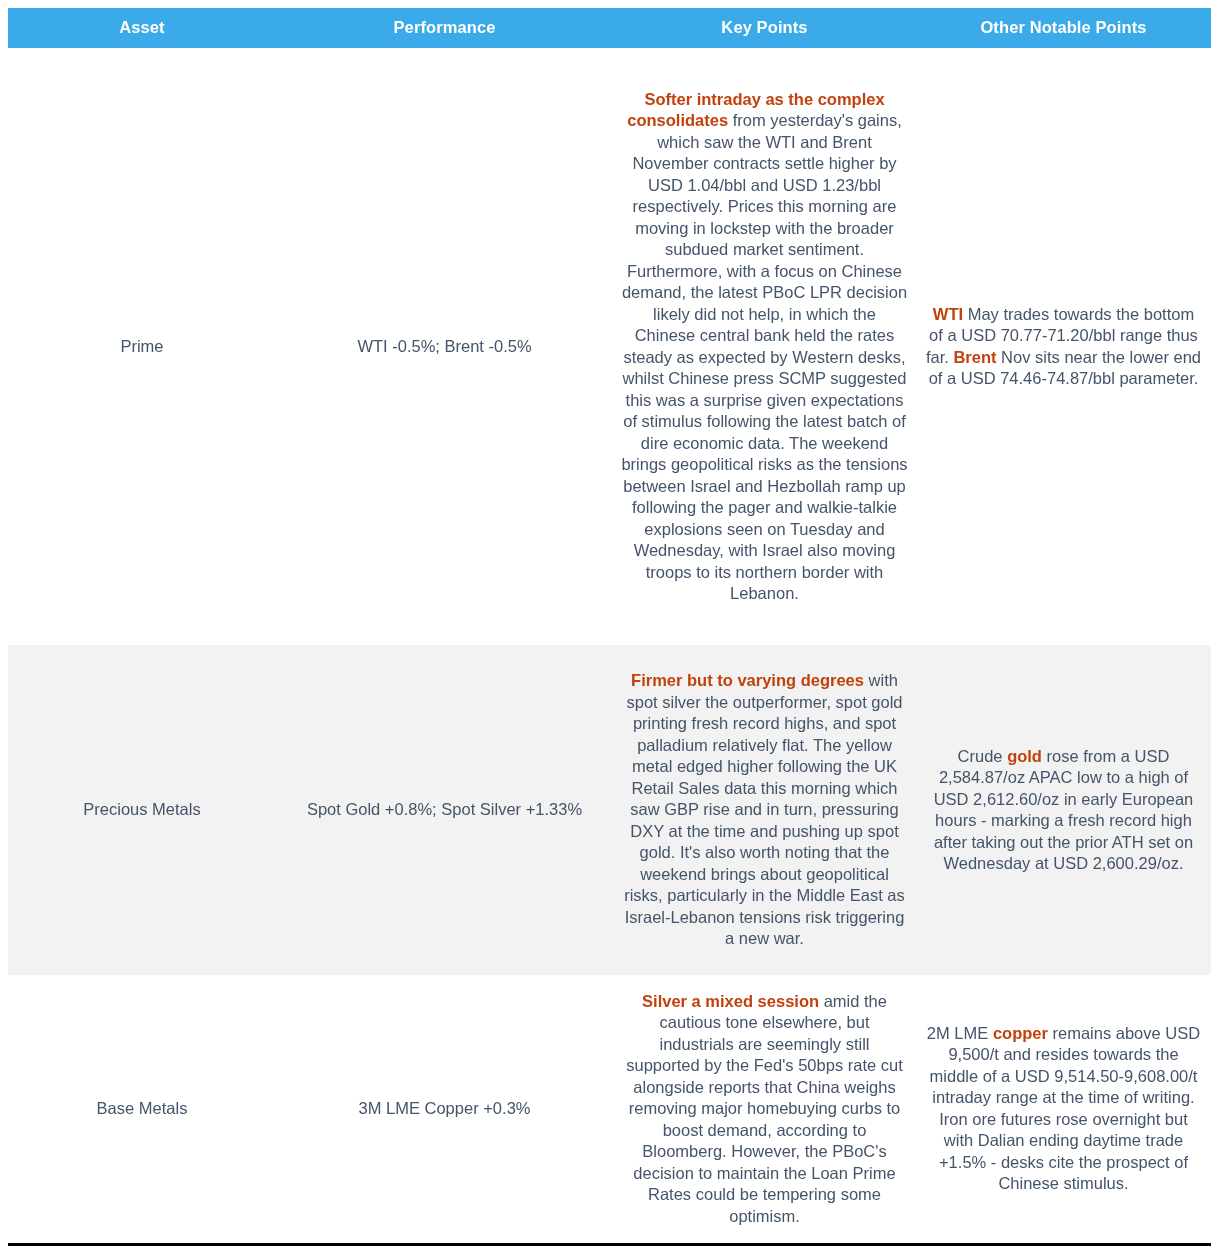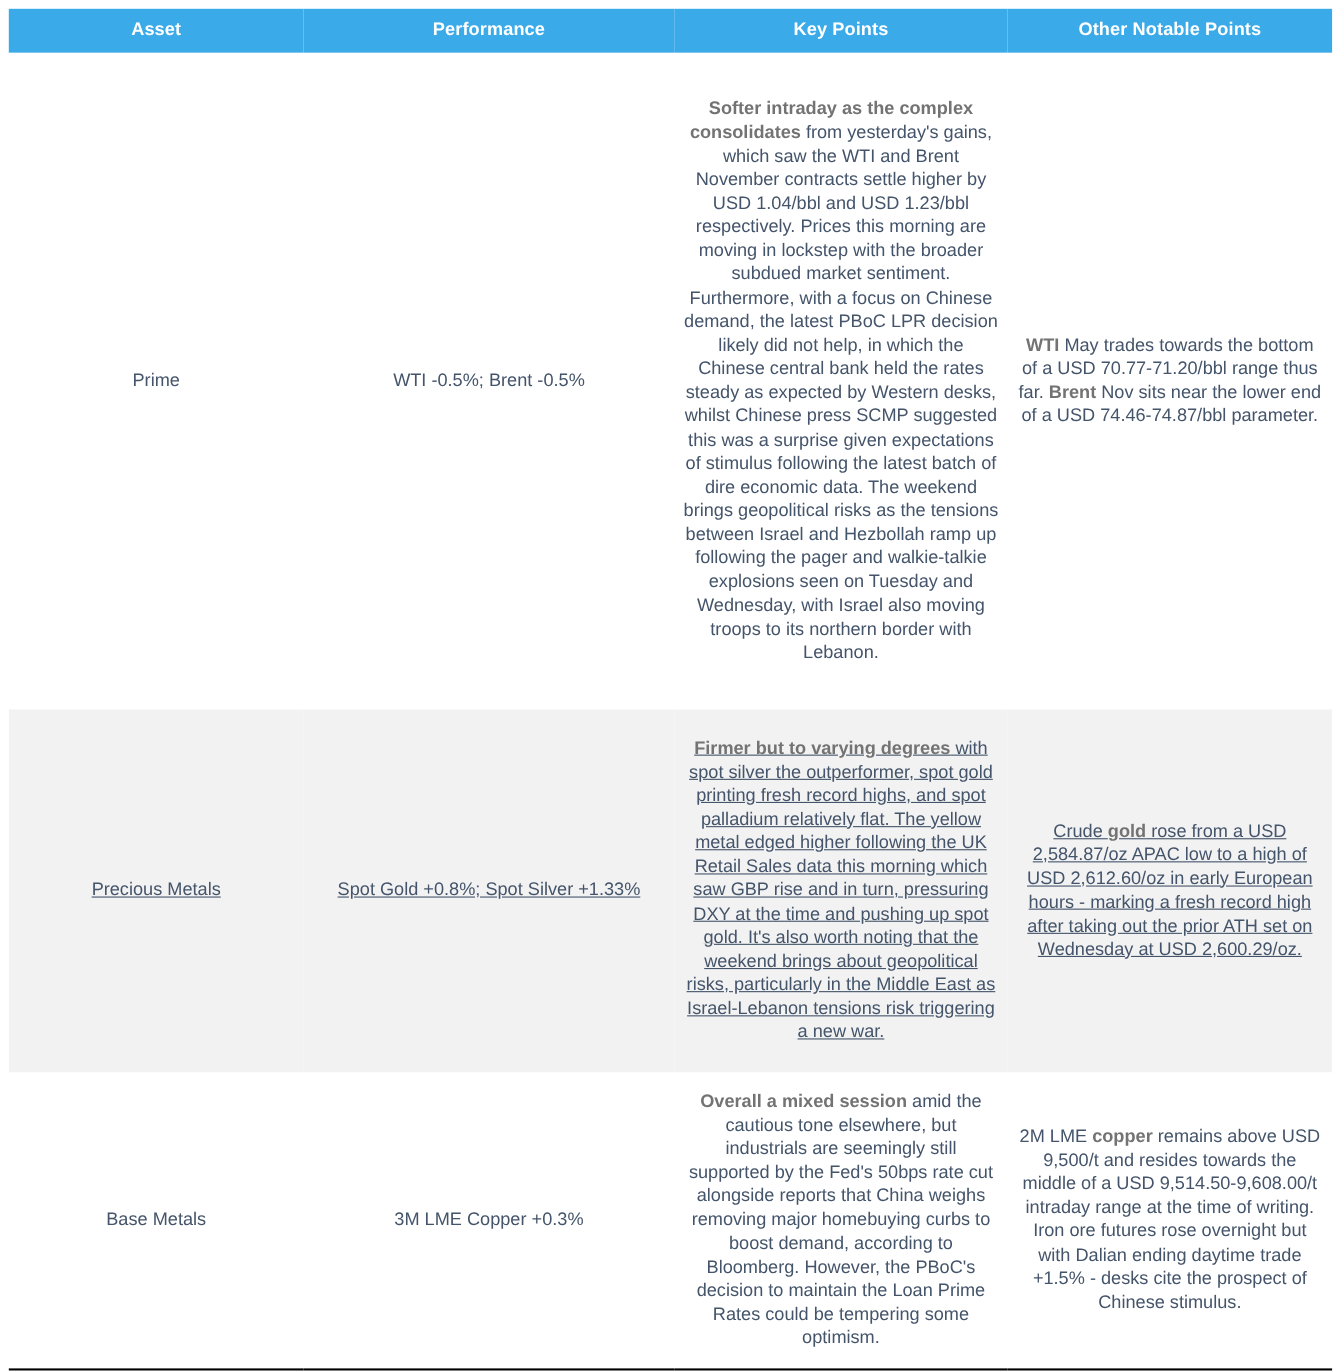--- a/index.html
+++ b/index.html
@@ -20,21 +20,21 @@
     height: 1246px;
     position: relative;
     background: #ffffff;
     box-sizing: border-box;
   }
   table.summary {
     width: 1203px;
     margin: 8px 8px 2px 8px;
     border-collapse: collapse;
     table-layout: fixed;
-    border-bottom: 3px solid #000000;
+    border-bottom: 5px solid #000000;
   }
   table.summary thead th {
     background: #3BAAE8;
     color: #ffffff;
     font-size: 16.5px;
     font-weight: bold;
     text-align: center;
     padding: 10px 6px 11px 6px;
     vertical-align: middle;
     letter-spacing: 0.1px;
@@ -43,42 +43,41 @@
     vertical-align: middle;
     text-align: center;
     font-size: 16.5px;
     line-height: 21.5px;
     color: #44546A;
     padding: 6px 8px;
     box-sizing: border-box;
   }
   tr.row-alt td {
     background: #F2F2F2;
-    text-decoration: underline;
   }
   tr.row-plain td {
     background: #ffffff;
   }
   .col-asset   { width: 268px; }
   .col-perf    { width: 337px; }
   .col-key     { width: 303px; }
   .col-other   { width: 295px; }
 
   td.cell-asset, td.cell-perf {
     padding-left: 12px;
     padding-right: 12px;
   }
   td.cell-key, td.cell-other {
     padding-left: 10px;
     padding-right: 10px;
   }
   .cell-key .para, .cell-other .para {
     margin: 0;
   }
-  b, strong { font-weight: bold; color: #737373; }
+  b, strong { font-weight: bold; color: #c2410c; }
 
   
   tr.r-crude td { height: 597px; }
   tr.r-precious td { height: 330px; }
   tr.r-base td { height: 270px; }
 </style>
 </head>
 <body>
 
 <div id="page">
@@ -119,21 +118,21 @@
         </td>
         <td class="cell-other">
           <p class="para"><span>Crude </span><span></span><b>gold</b><span> rose from a USD 2,584.87/oz APAC low to a high of USD 2,612.60/oz in early European hours - marking a fresh record high after taking out the prior ATH set on Wednesday at USD 2,600.29/oz.</span></p>
         </td>
       </tr>
 
       <tr class="row-plain r-base">
         <td class="cell-asset">Base Metals</td>
         <td class="cell-perf">3M LME Copper +0.3%</td>
         <td class="cell-key">
-          <p class="para"><b>Overall a mixed session</b><span> amid the cautious tone elsewhere, but industrials are seemingly still supported by the Fed's 50bps rate cut alongside reports that China weighs removing major homebuying curbs to boost demand, according to Bloomberg. However, the PBoC's decision to maintain the Loan Prime Rates could be tempering some optimism.</span></p>
+          <p class="para"><b>Silver a mixed session</b><span> amid the cautious tone elsewhere, but industrials are seemingly still supported by the Fed's 50bps rate cut alongside reports that China weighs removing major homebuying curbs to boost demand, according to Bloomberg. However, the PBoC's decision to maintain the Loan Prime Rates could be tempering some optimism.</span></p>
         </td>
         <td class="cell-other">
           <p class="para"><span>2M LME </span><span></span><b>copper</b><span> remains above USD 9,500/t and resides towards the middle of a USD 9,514.50-9,608.00/t intraday range at the time of writing. Iron ore futures rose overnight but with Dalian ending daytime trade +1.5% - desks cite the prospect of Chinese stimulus.</span></p>
         </td>
       </tr>
 
     </tbody>
   </table>
 
 </div>

